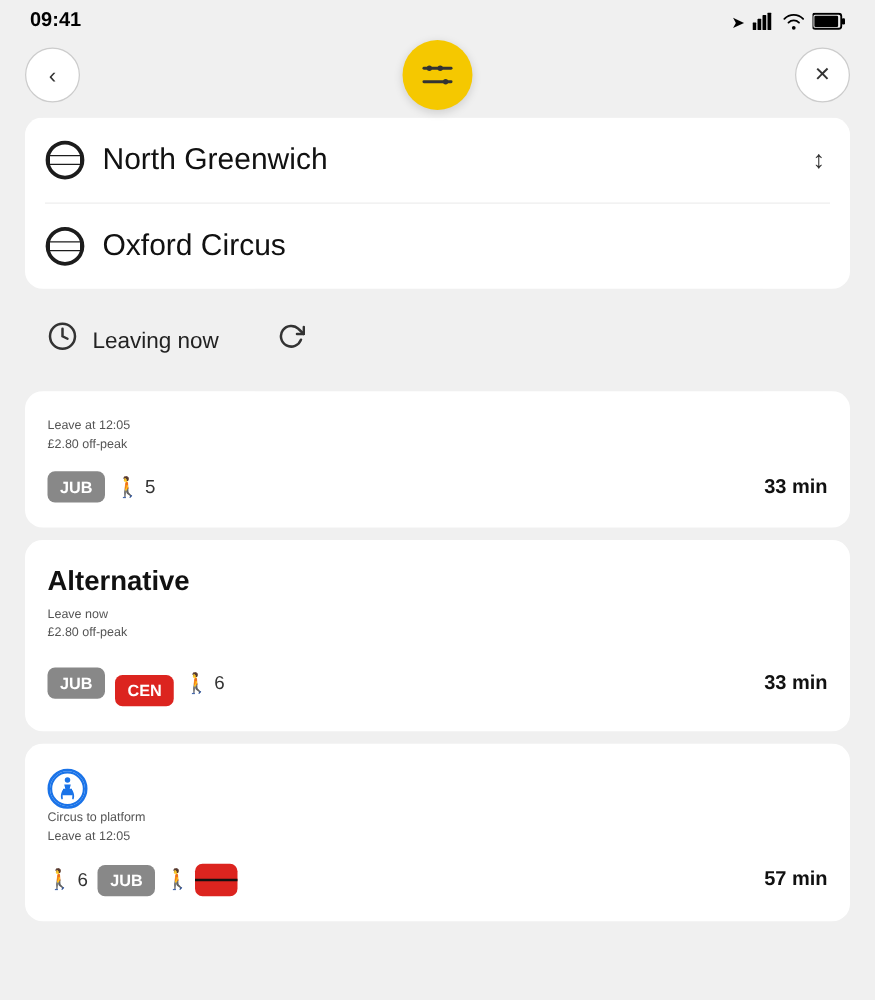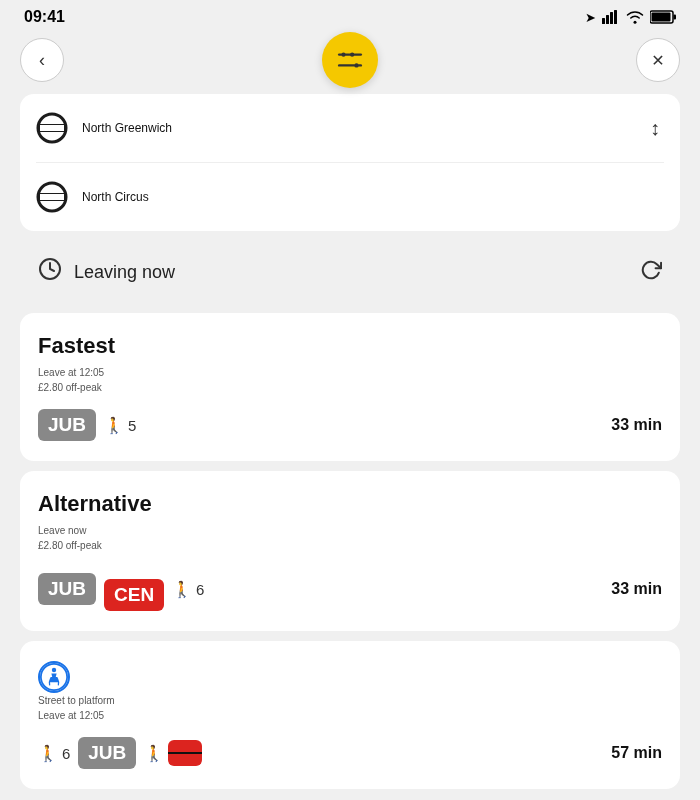--- a/index.html
+++ b/index.html
@@ -117,21 +117,21 @@
     }
 
     .tube-icon {
       width: 32px;
       height: 32px;
       flex-shrink: 0;
     }
 
     .route-text {
       flex: 1;
-      font-size: 12px;
+      font-size: 24px;
       font-weight: 500;
       color: #111;
     }
 
     .swap-btn {
       display: flex;
       flex-direction: column;
       gap: 2px;
       cursor: pointer;
       padding: 4px;
@@ -143,21 +143,21 @@
       line-height: 1;
     }
 
     
     .leaving-bar {
       background: #f0f0f0;
       border-radius: 12px;
       padding: 16px 18px;
       display: flex;
       align-items: center;
-      justify-content: space-between;
+      justify-content: flex-start;
       margin-bottom: 10px;
       gap: 47px;
     }
 
     .leaving-left {
       display: flex;
       align-items: center;
       gap: 12px;
     }
 
@@ -207,21 +207,21 @@
 
     .journey-tags {
       display: flex;
       align-items: center;
       gap: 8px;
     }
 
     .tag {
       padding: 5px 10px;
       border-radius: 6px;
-      font-size: 19px;
+      font-size: 13px;
       font-weight: 700;
       color: #fff;
     }
 
     .tag-jub {
       background: #888;
     }
 
     .tag-cen {
       background: #dc241f;
@@ -331,21 +331,21 @@
         <div class="swap-btn">
           <span class="swap-arrows">↕</span>
         </div>
       </div>
       <div class="route-row">
         <svg class="tube-icon" viewBox="0 0 32 32">
           <circle cx="16" cy="16" r="14" fill="#fff" stroke="#1c1c1c" stroke-width="3"></circle>
           <rect x="3" y="12" width="26" height="8" fill="#1c1c1c" rx="1"></rect>
           <rect x="4" y="13" width="24" height="6" fill="#fff"></rect>
         </svg>
-        <span class="route-text">North Circus</span>
+        <span class="route-text">Oxford Circus</span>
       </div>
     </div>
 
     <div class="leaving-bar">
       <div class="leaving-left">
         <span class="clock-icon">
           <svg width="24" height="24" viewBox="0 0 24 24" fill="none" stroke="#333" stroke-width="2" stroke-linecap="round">
             <circle cx="12" cy="12" r="10"></circle>
             <polyline points="12 6 12 12 16 14"></polyline>
           </svg>
@@ -354,21 +354,20 @@
       </div>
       <span class="refresh-icon">
         <svg width="22" height="22" viewBox="0 0 24 24" fill="none" stroke="#333" stroke-width="2.2" stroke-linecap="round" stroke-linejoin="round">
           <path d="M23 4v6h-6"></path>
           <path d="M20.49 15a9 9 0 1 1-2.12-9.36L23 10"></path>
         </svg>
       </span>
     </div>
 
     <div class="journey-card">
-      <div class="journey-title">Fastest</div>
       <div class="journey-detail">
         <span>Leave at 12:05</span><br>
         <span>£2.80 off-peak</span>
       </div>
       <div class="journey-footer">
         <div class="journey-tags">
           <span class="tag tag-jub">JUB</span>
           <div class="walk-info">
             <span class="walk-icon">🚶</span>
             <span>5</span>
@@ -403,21 +402,21 @@
             <svg width="32" height="32" viewBox="0 0 32 32" fill="none">
     <circle cx="16" cy="16" r="15" stroke="#1a73e8" stroke-width="2" fill="none"></circle>
     <circle cx="16" cy="8" r="2.5" fill="#1a73e8"></circle>
     <path d="M13 12h6l-1 4h2l1 6H11l1-6h2l-1-4z" fill="#1a73e8"></path>
     <path d="M12 18 Q10 22 11 25" stroke="#1a73e8" stroke-width="1.5" fill="none" stroke-linecap="round"></path>
     <path d="M20 18 Q22 22 21 25" stroke="#1a73e8" stroke-width="1.5" fill="none" stroke-linecap="round"></path>
   </svg>
           </div>
       </div>
       <div class="journey-detail">
-        <span>Street to platform</span><br>
+        <span>Circus to platform</span><br>
         <span>Leave at 12:05</span>
       </div>
       <div class="journey-footer" style="position:relative;">
         <div class="journey-tags">
           <div class="walk-info">
             <span class="walk-icon">🚶</span>
             <span>6</span>
           </div>
           <span class="tag tag-jub">JUB</span>
 

